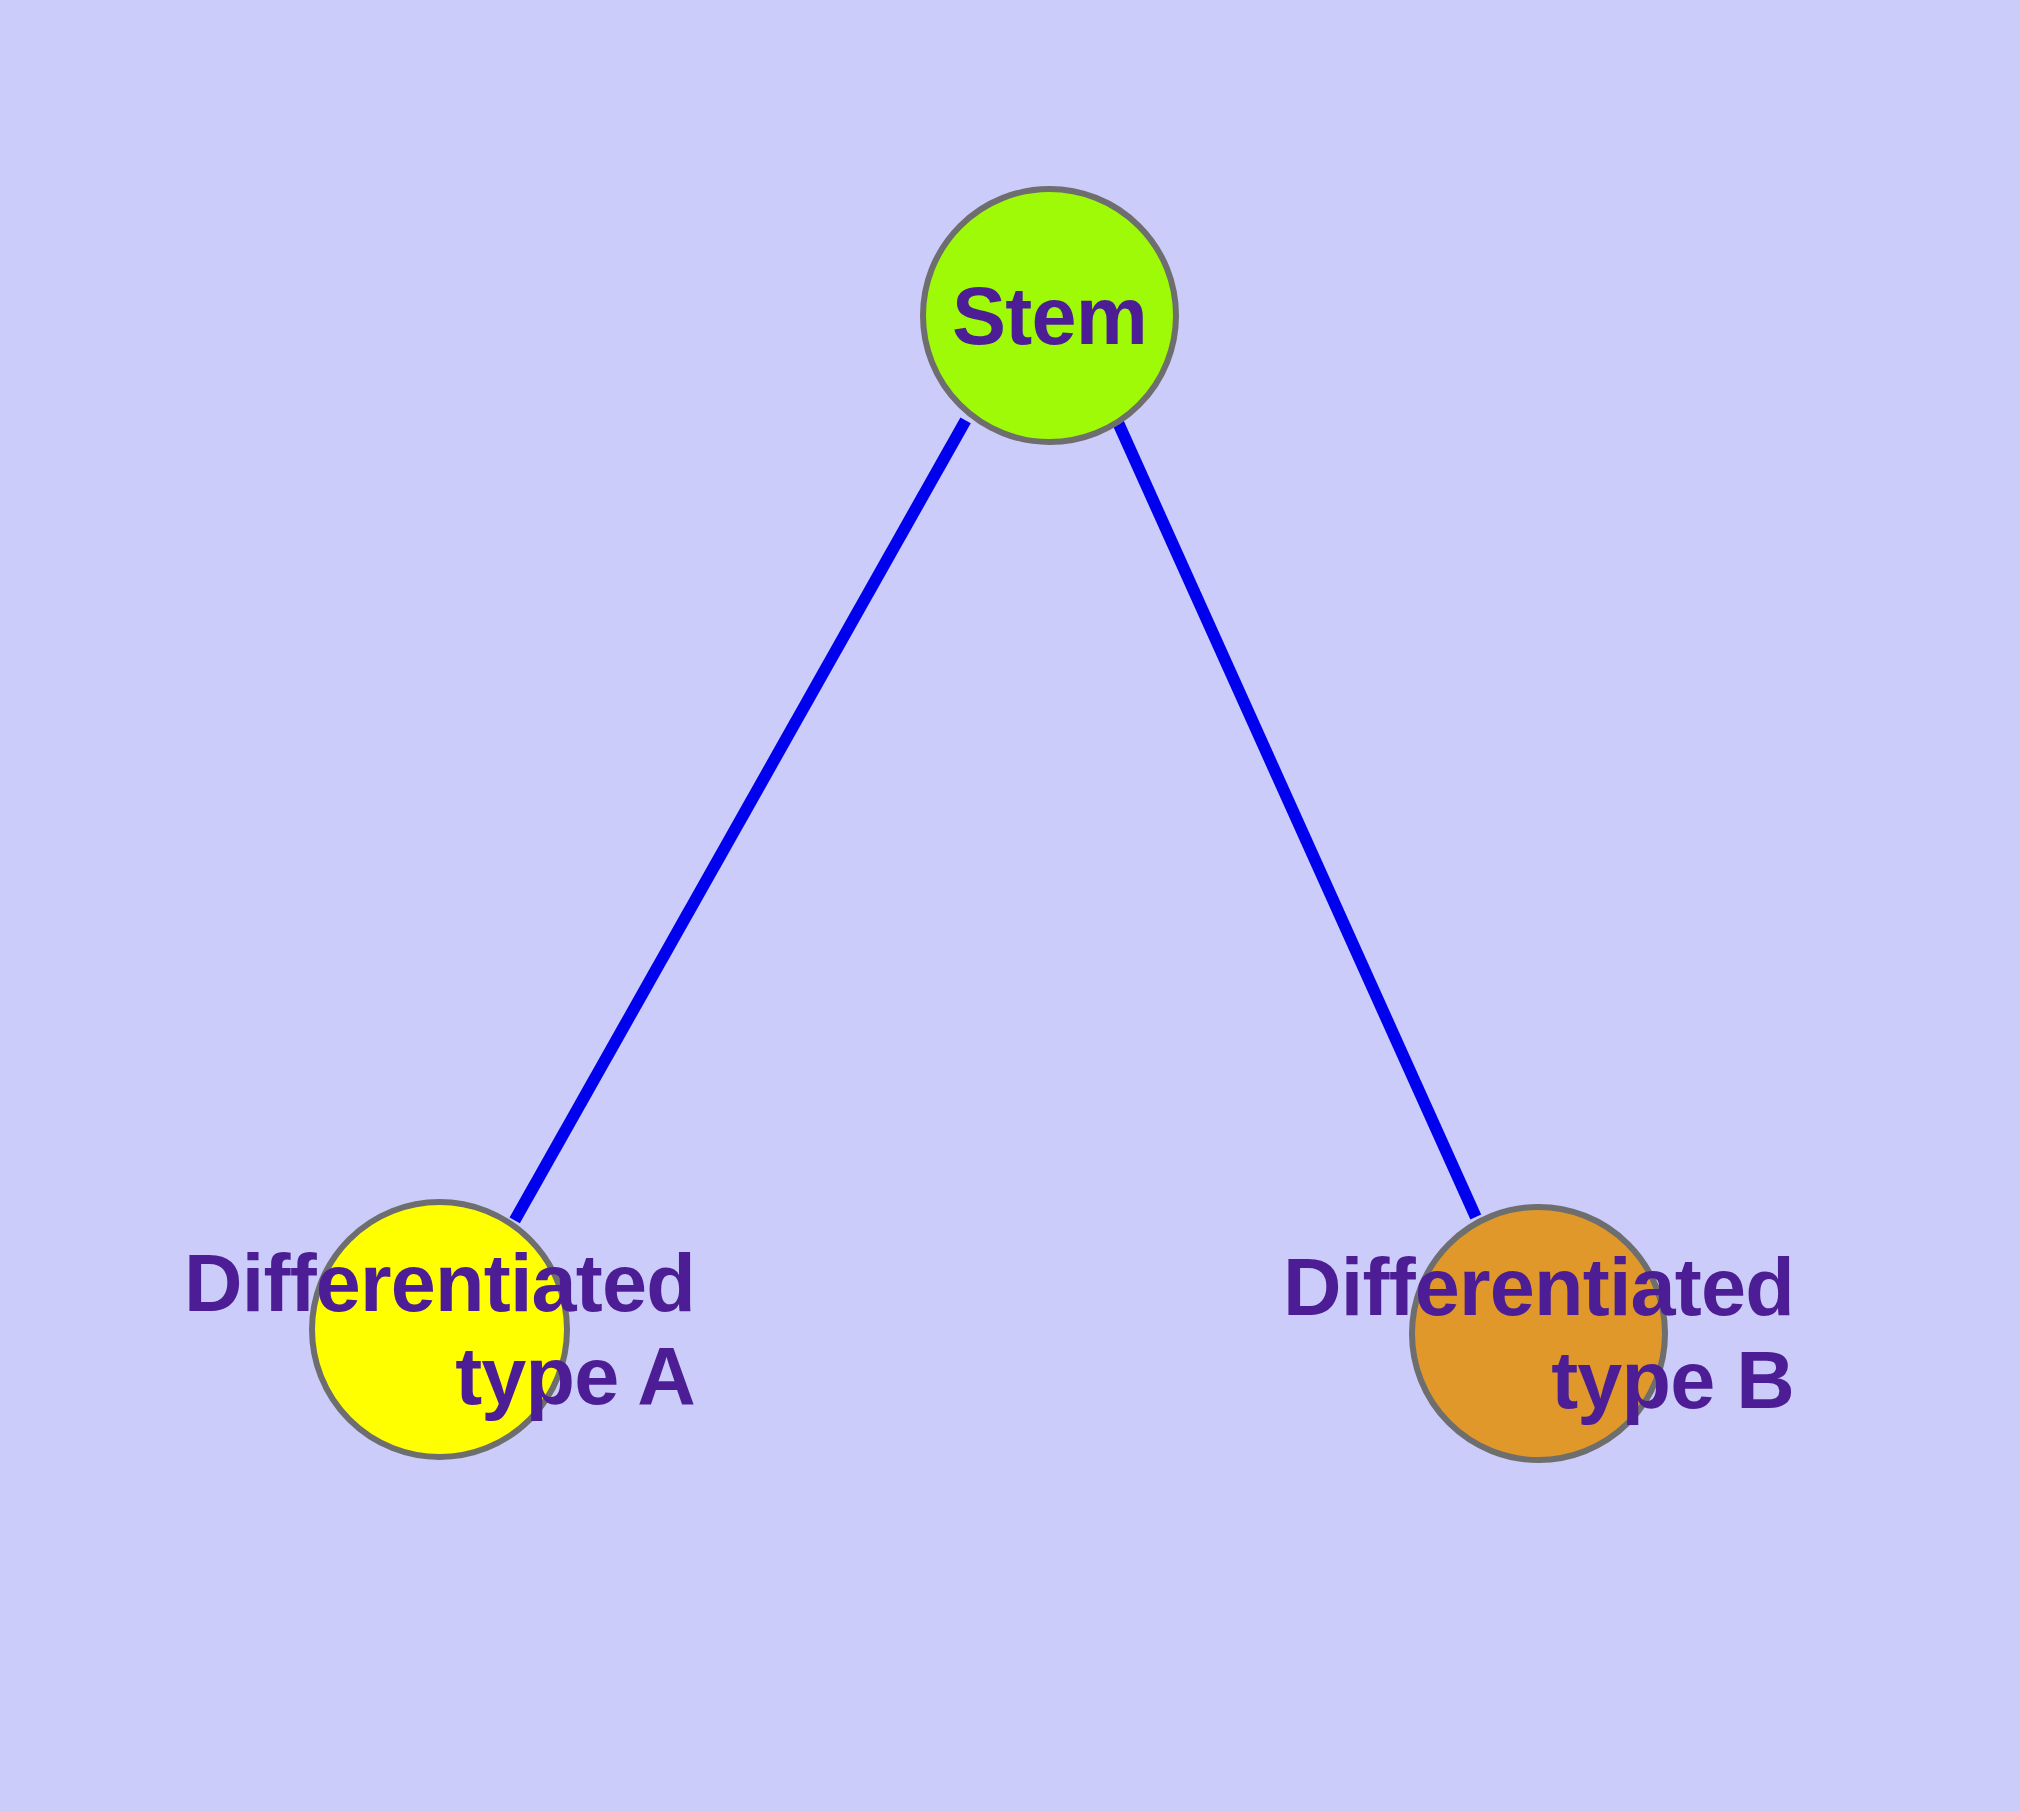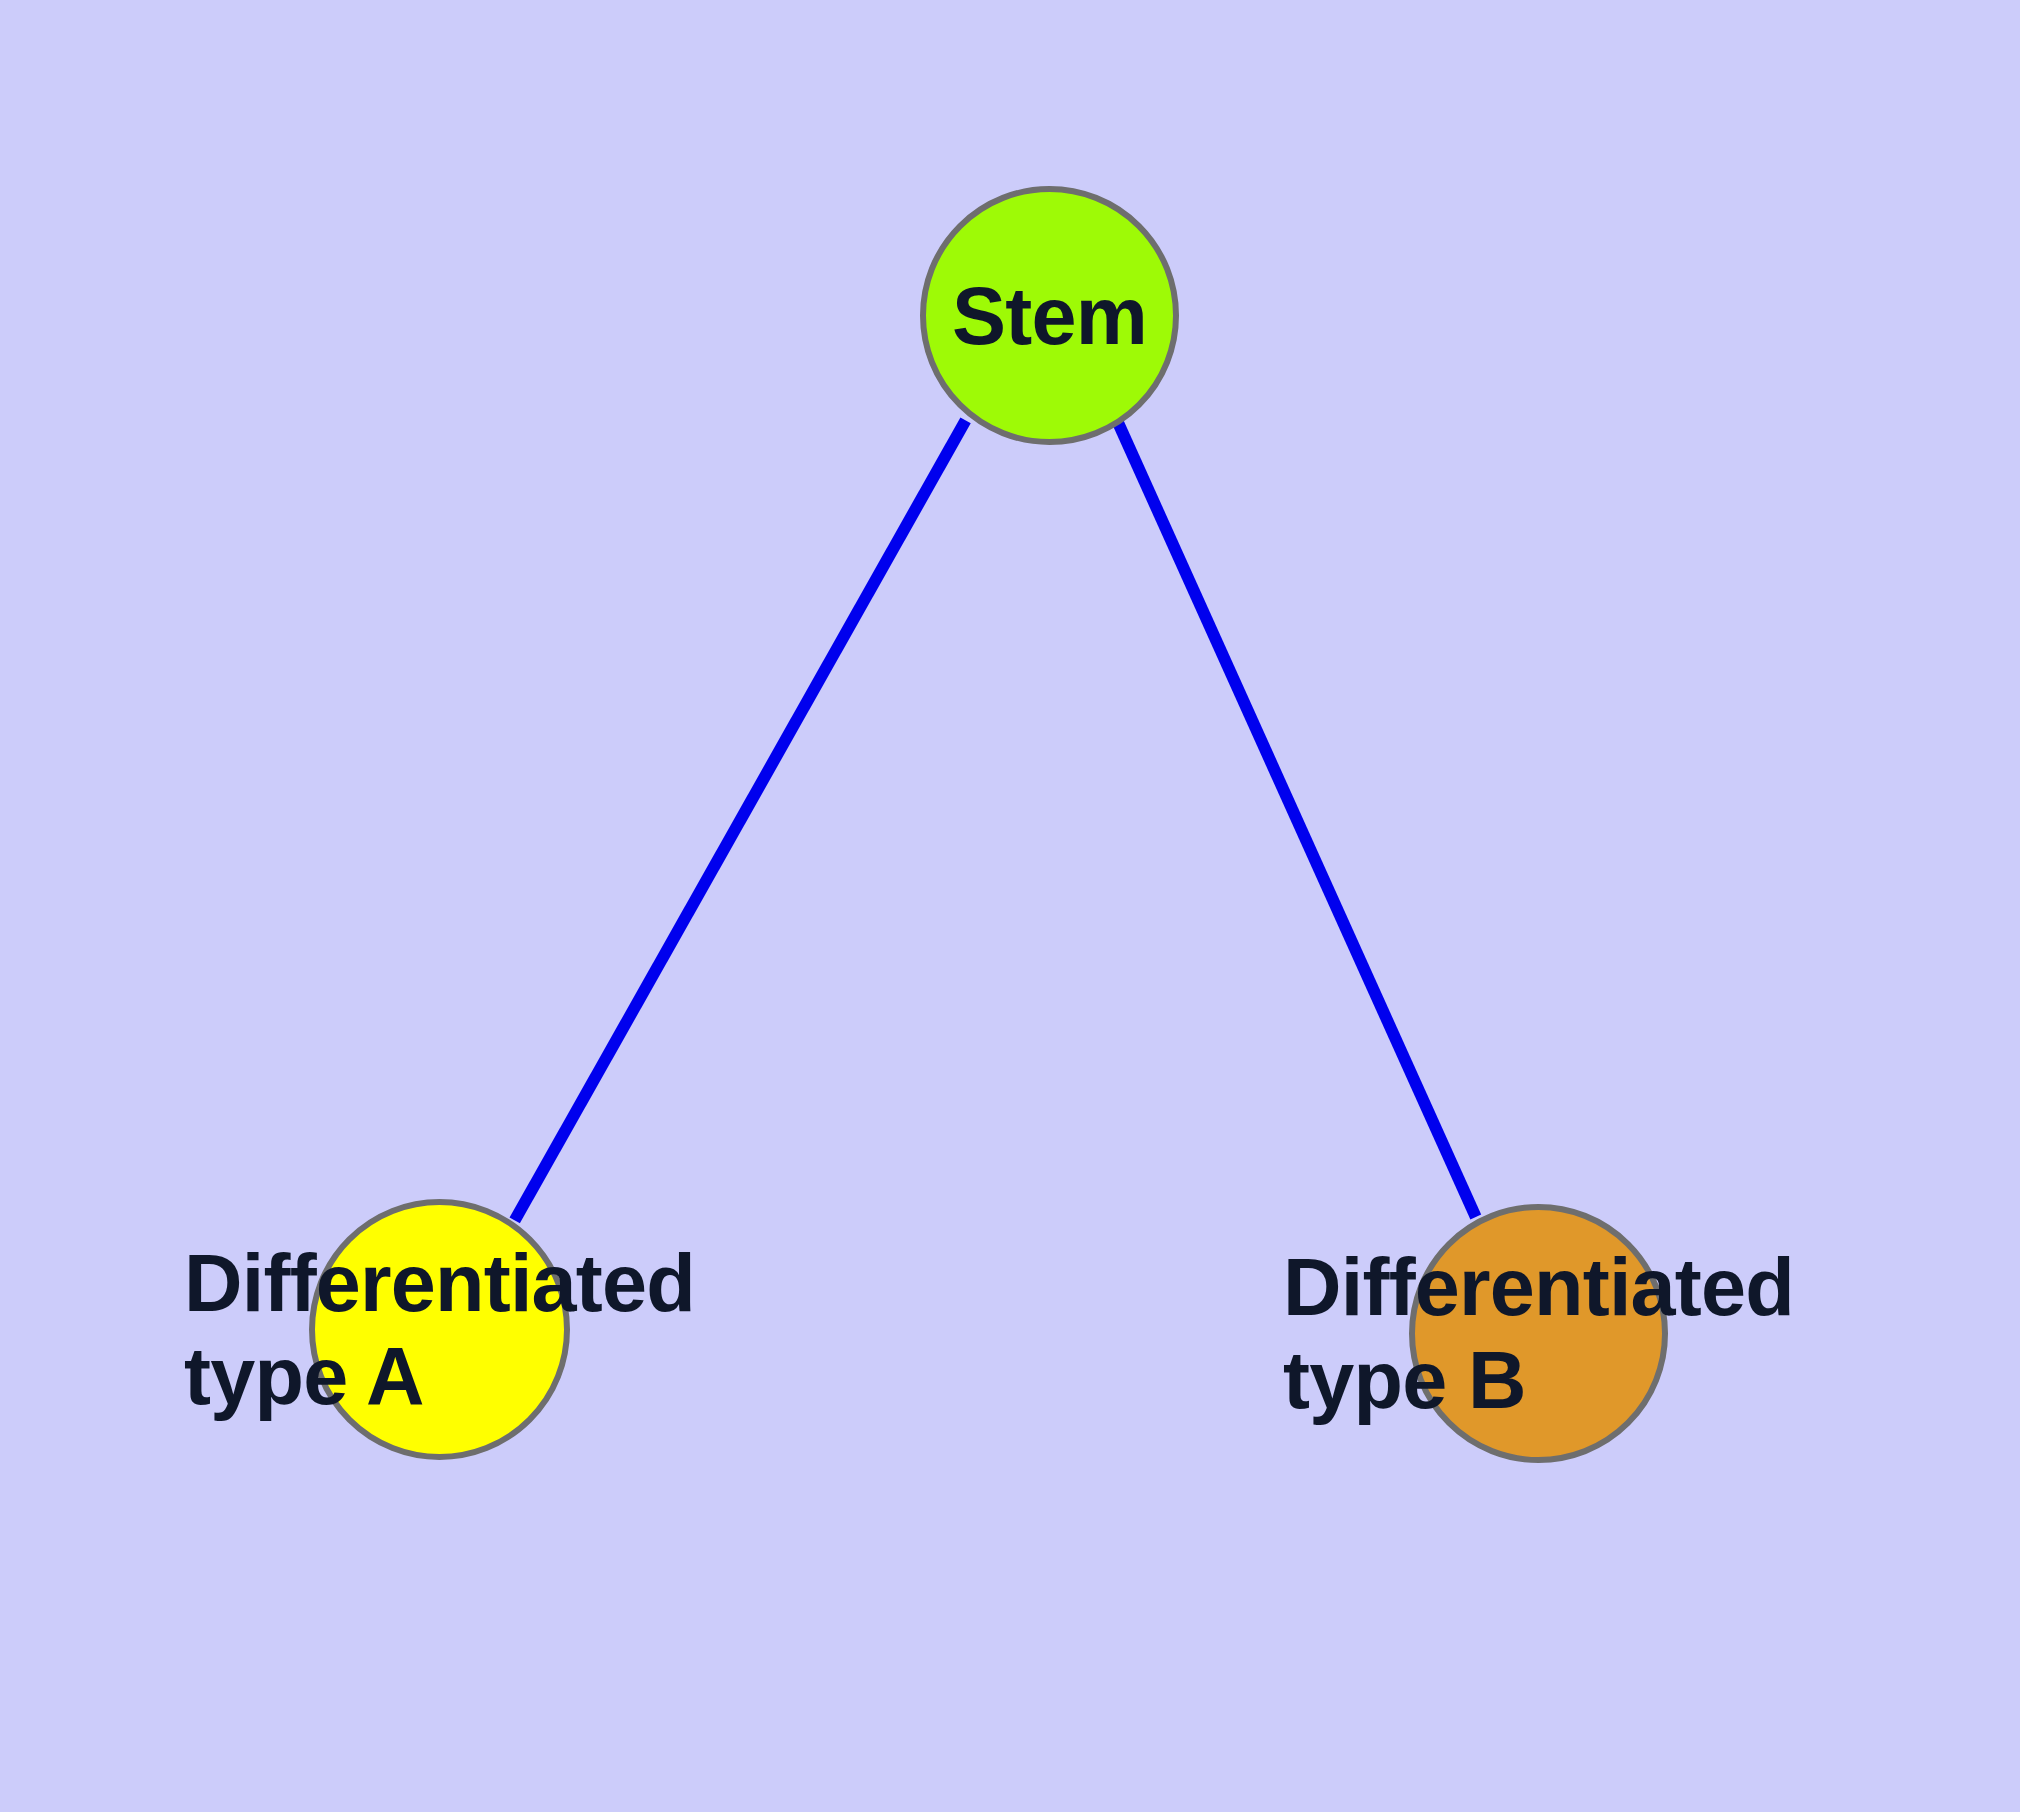--- a/index.html
+++ b/index.html
@@ -31,22 +31,22 @@
     display: flex;
     align-items: center;
     justify-content: center;
   }
   .node-label {
     position: absolute;
     left: 50%;
     top: 50%;
     transform: translate(-50%, -50%);
     white-space: pre;
-    text-align: left;
-    color: #0f172a;
+    text-align: right;
+    color: #4c1d95;
     font-weight: bold;
     font-size: 81px;
     line-height: 93px;
     letter-spacing: -0.8px;
     pointer-events: none;
   }
   #node-stem {
     left: 920px;
     top: 186px;
     width: 259px;

